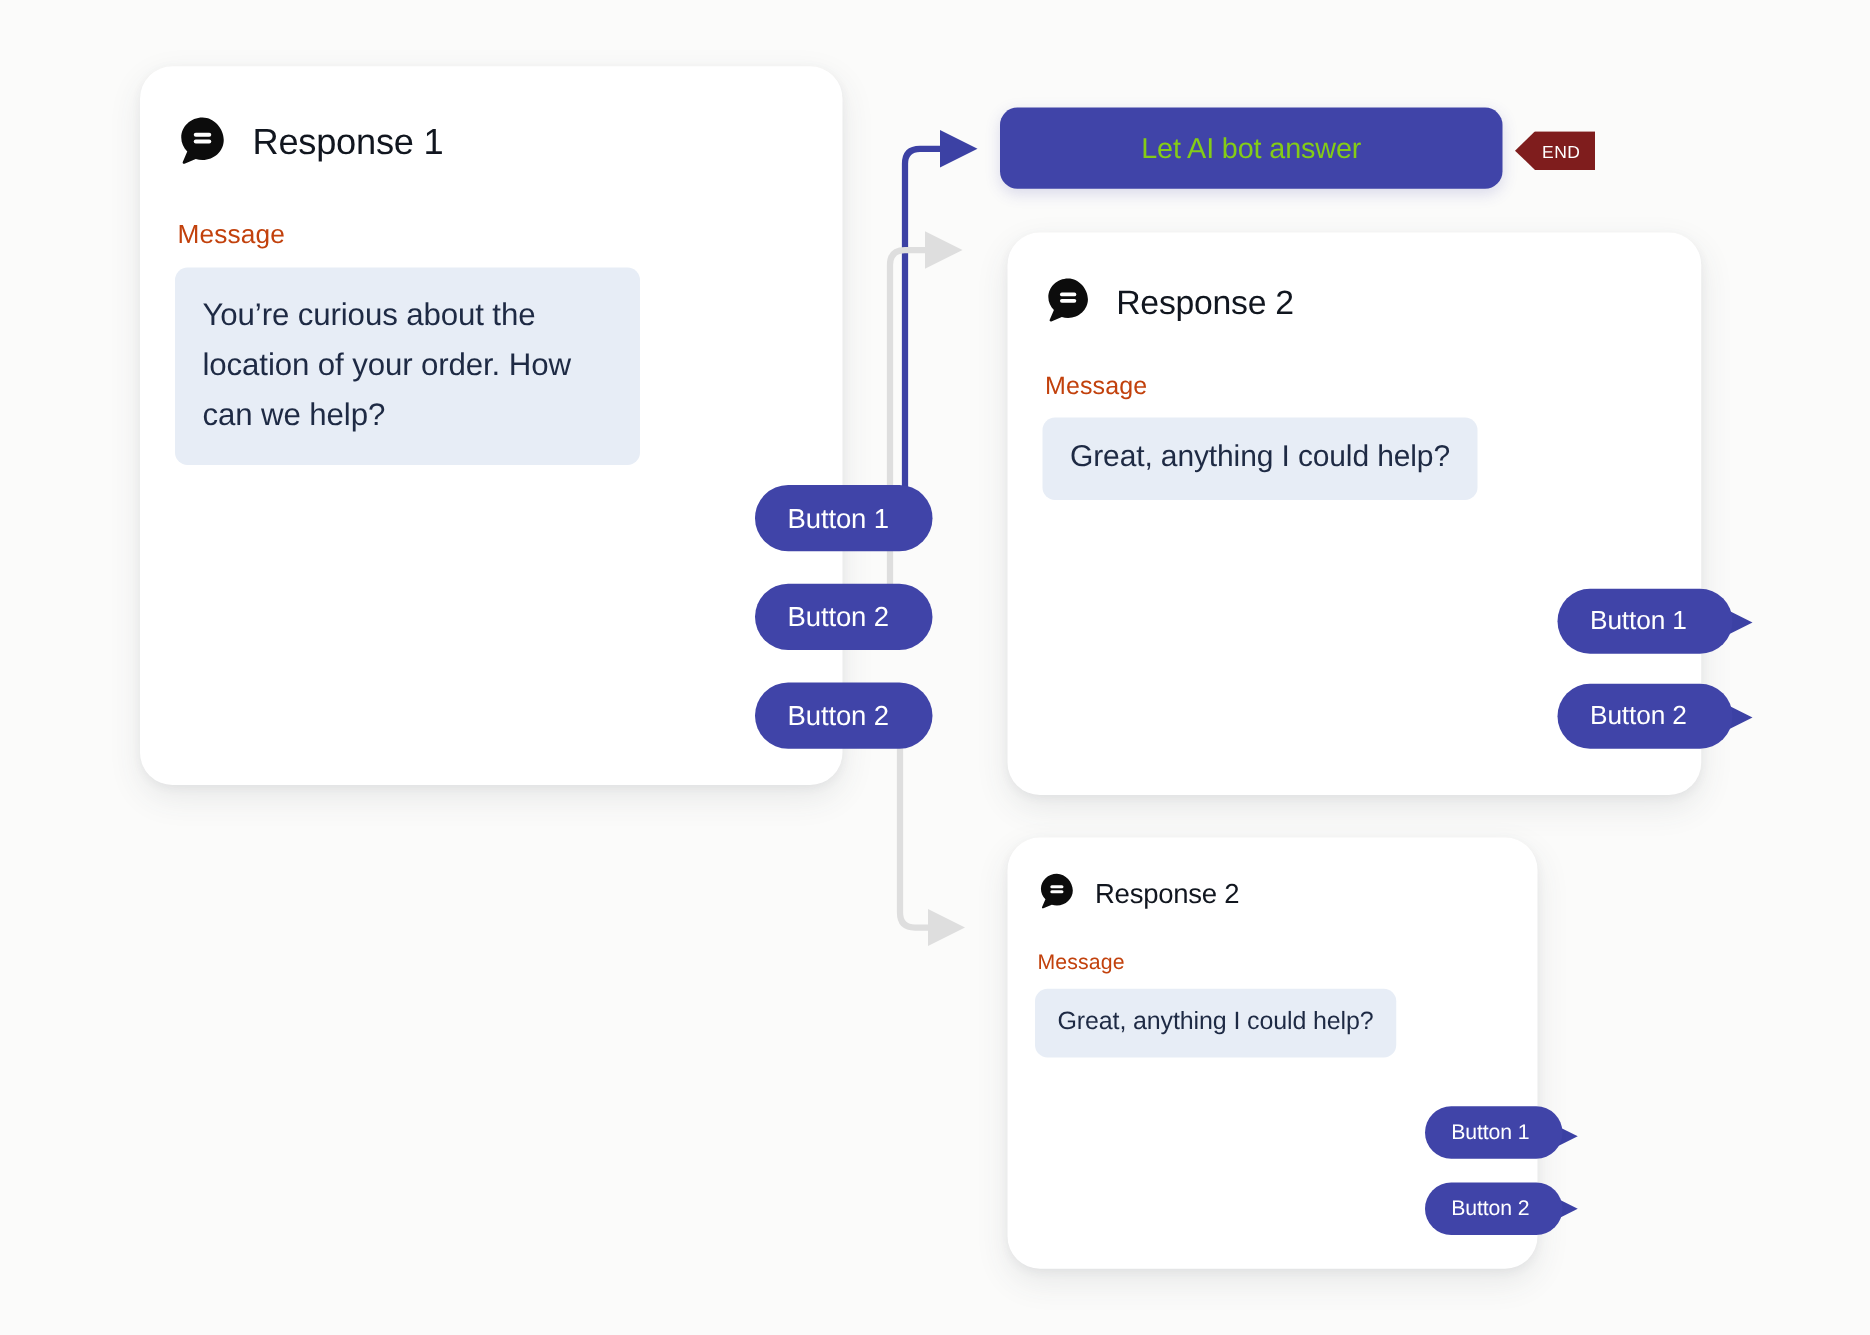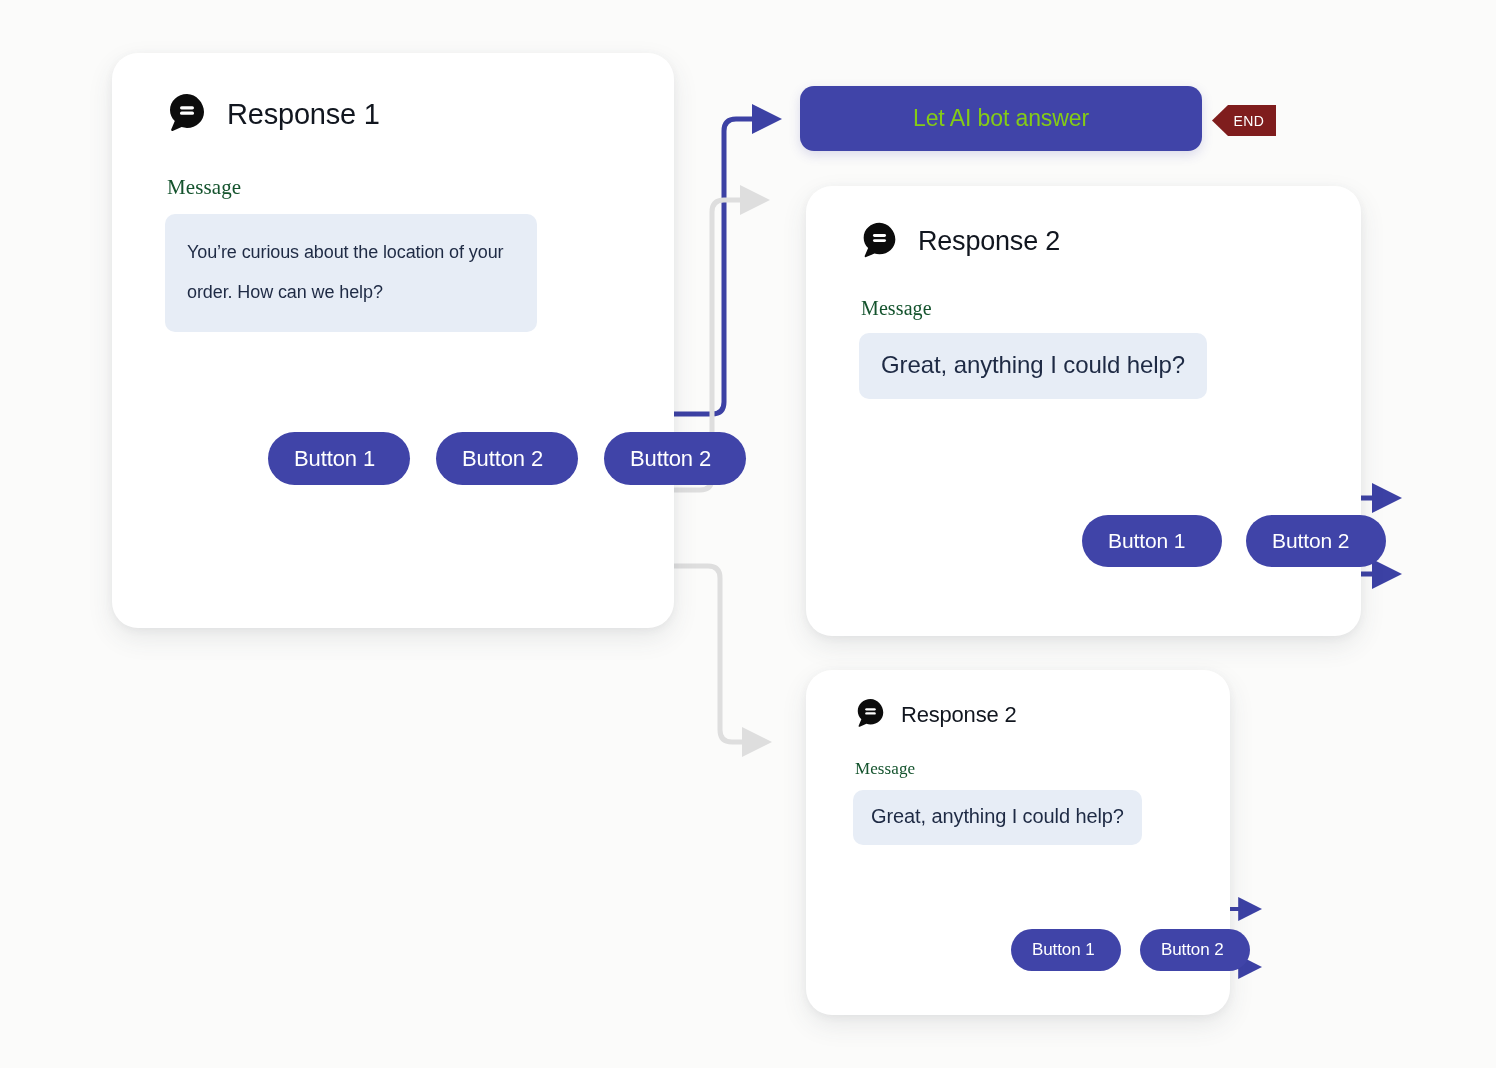--- a/index.html
+++ b/index.html
@@ -28,21 +28,20 @@
   }
 
   
   .card {
     position: absolute;
     background: #FFFFFF;
     border-radius: 26px;
     box-shadow: 0 10px 26px rgba(60,64,80,0.10),
                 0 2px 8px rgba(60,64,80,0.06);
     z-index: 2;
-    padding-left: 25px;
   }
 
   .card-head {
     display: flex;
     align-items: center;
     gap: 18px;
   }
 
   .bubble-icon {
     flex: 0 0 auto;
@@ -50,38 +49,36 @@
   }
 
   .card-title {
     color: #11161F;
     font-weight: 400;
     letter-spacing: -0.2px;
     white-space: nowrap;
   }
 
   .msg-label {
-    color: #14532d;
+    color: #c2410c;
     font-weight: 400;
     letter-spacing: 0.1px;
-    font-family: Liberation Serif, serif;
   }
 
   .msg-bubble {
     background: #E7EDF6;
     color: #1E2A44;
     border-radius: 10px;
     letter-spacing: -0.1px;
   }
 
   .btn-col {
     position: absolute;
     display: flex;
-    flex-direction: row;
-    margin-top: 44px;
+    flex-direction: column;
   }
 
   .pill {
     background: #4044A8;
     color: #FFFFFF;
     border-radius: 999px;
     display: flex;
     align-items: center;
     justify-content: flex-start;
     font-weight: 400;
@@ -96,21 +93,21 @@
     left: 112px; top: 53px;
     width: 562px; height: 575px;
   }
   #card-response-1 .card-head { padding: 37px 0 0 28px; }
   #card-response-1 .card-title { font-size: 29px; }
   #card-response-1 .msg-label { margin: 37px 0 0 30px; font-size: 21px; }
   #card-response-1 .msg-bubble {
     margin: 14px 0 0 28px;
     width: 372px;
     padding: 18px 22px 20px 22px;
-    font-size: 18px;
+    font-size: 25px;
     line-height: 40px;
   }
   #card-response-1 .btn-col {
     right: -72px; top: 335px;
     gap: 26px;
   }
   #card-response-1 .pill {
     width: 142px; height: 53px;
     font-size: 22px;
     padding-left: 26px;

